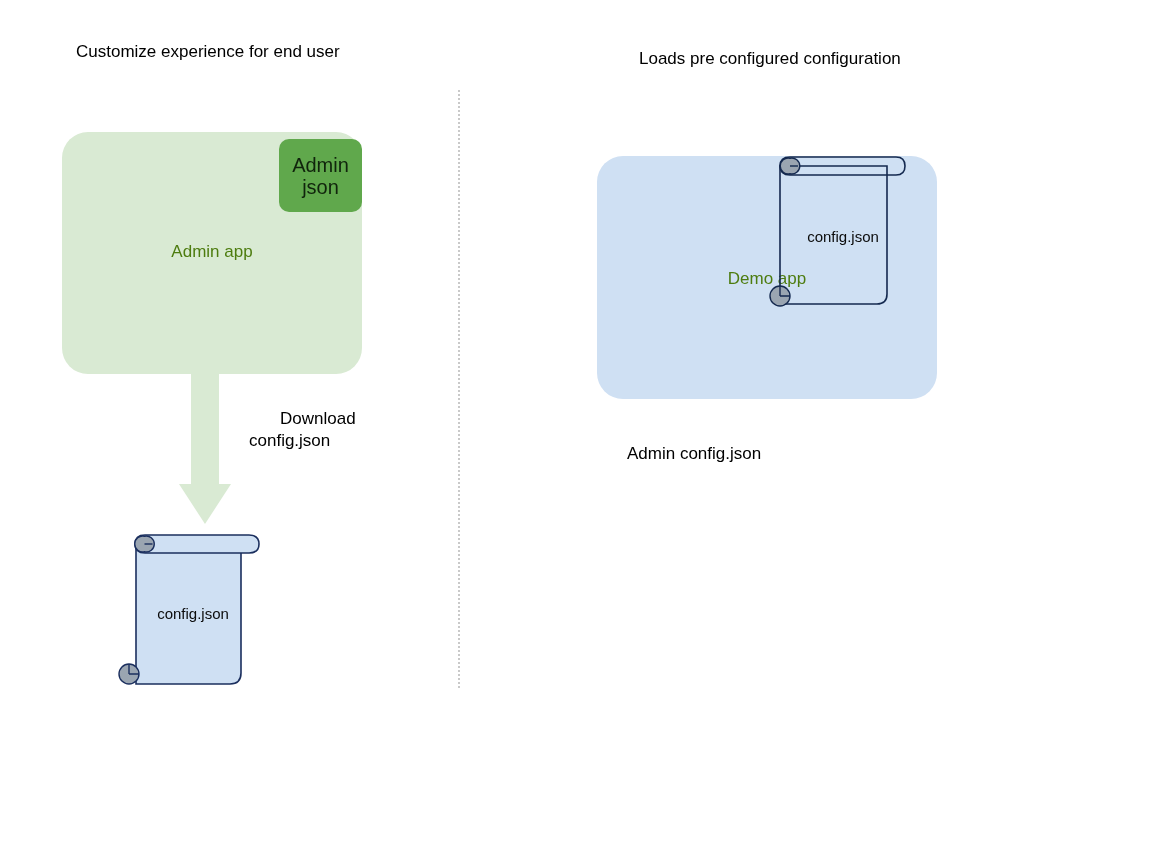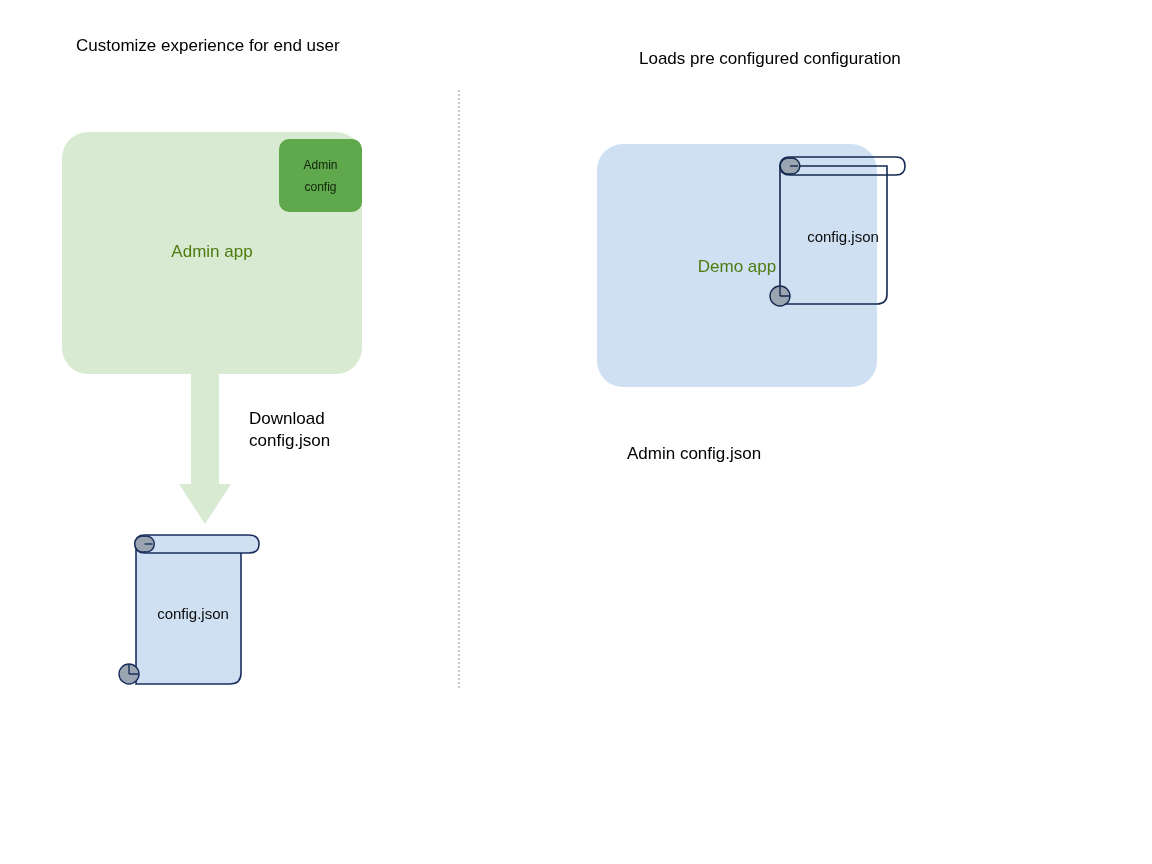--- a/index.html
+++ b/index.html
@@ -50,21 +50,21 @@
   }
 
   
   .admin-panel {
     background: #60a84c;
     border-radius: 10px;
     display: flex;
     align-items: center;
     justify-content: center;
     text-align: center;
-    font-size: 12px;
+    font-size: 20px;
     line-height: 22px;
     color: #10240c;
     box-sizing: border-box;
   }
 
   
   .arrow-svg { display: block; }
 
   
   .free-label {
@@ -92,40 +92,40 @@
   .divider {
     border-left: 2px dotted #c9c9c9;
     width: 0;
   }
 </style>
 </head>
 <body>
 
 <div class="canvas">
 
-  <div class="abs panel-title" style="left:76px; top:36px;">Customize experience for end user</div>
+  <div class="abs panel-title" style="left:76px; top:42px;">Customize experience for end user</div>
 
   <div class="abs app-box green" style="left:62px; top:132px; width:300px; height:242px;">
     <div class="app-box-label" style="top:110px;">Admin app</div>
   </div>
 
   <div class="abs admin-panel" style="left:279px; top:139px; width:83px; height:73px;">
     <span>
       <span style="display:block;">Admin</span>
-      <span style="display:block;">config</span>
+      <span style="display:block;">json</span>
     </span>
   </div>
 
   <div class="abs" style="left:176px; top:372px; width:58px; height:156px;">
     <svg class="arrow-svg" width="58" height="156" viewBox="0 0 58 156">
       <polygon points="15,0 43,0 43,112 55,112 29,152 3,112 15,112" fill="#d9ead3"></polygon>
     </svg>
   </div>
 
-  <div class="abs free-label" style="left:249px; top:408px;"><span style="display:block;">Download</span><span style="display:block;">config.json</span></div>
+  <div class="abs free-label" style="left:249px; top:408px;"><span style="display:block;margin-left:31px;">Download</span><span style="display:block;">config.json</span></div>
 
   <div class="abs" style="left:118px; top:528px; width:150px; height:162px;">
     <svg class="scroll-svg" width="150" height="162" viewBox="0 0 150 162">
 
       <path d="M18,16 L123,16 L123,145 Q123,156 112,156 L18,156 Z" fill="#cfe0f3" stroke="#1b2f5e" stroke-width="1.6"></path>
 
       <path d="M27,7 L131,7 Q141,7 141,16 Q141,25 131,25 L27,25 Q17,25 17,16 Q17,7 27,7 Z" fill="#cfe0f3" stroke="#1b2f5e" stroke-width="1.6"></path>
 
       <path d="M26.5,8.2 a8,8 0 1,0 0,15.6 a8,8 0 1,0 0,-15.6 Z" fill="#9aa5b1" stroke="#1b2f5e" stroke-width="1.4"></path>
       <path d="M26.5,16 L34.5,16" stroke="#1b2f5e" stroke-width="1.4" fill="none"></path>
@@ -133,21 +133,21 @@
       <circle cx="11" cy="146" r="10" fill="#9aa5b1" stroke="#1b2f5e" stroke-width="1.4"></circle>
       <path d="M11,146 L21,146 M11,146 L11,136" stroke="#1b2f5e" stroke-width="1.4" fill="none"></path>
     </svg>
     <div class="scroll-caption" style="top:77px;">config.json</div>
   </div>
 
   <div class="abs divider" style="left:458px; top:90px; height:598px;"></div>
 
   <div class="abs panel-title" style="left:639px; top:49px;">Loads pre configured configuration</div>
 
-  <div class="abs app-box blue" style="left:597px; top:144px; width:280px; height:243px;">
+  <div class="abs app-box blue" style="left:597px; top:156px; width:340px; height:243px;">
     <div class="app-box-label" style="top:113px;">Demo app</div>
   </div>
 
   <div class="abs" style="left:768px; top:151px; width:150px; height:162px;">
     <svg class="scroll-svg" width="150" height="162" viewBox="0 0 150 162">
 
       <path d="M12,15 L119,15 L119,143 Q119,153 109,153 L12,153 Z" fill="none" stroke="#14294f" stroke-width="1.6"></path>
 
       <path d="M22,6 L128,6 Q137,6 137,15 Q137,24 128,24 L22,24 Q12,24 12,15 Q12,6 22,6 Z" fill="none" stroke="#14294f" stroke-width="1.6"></path>
 

